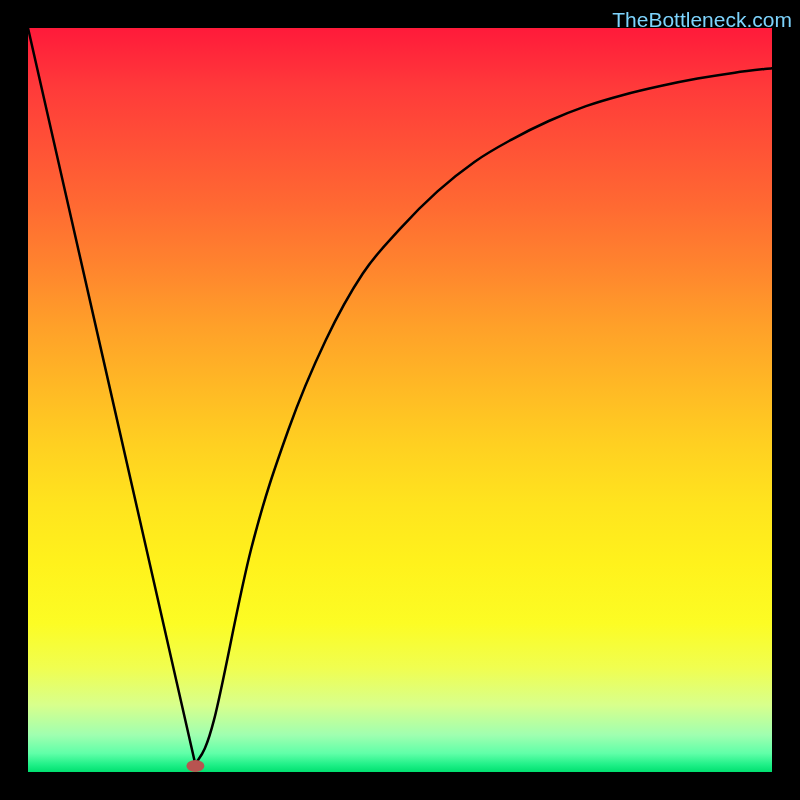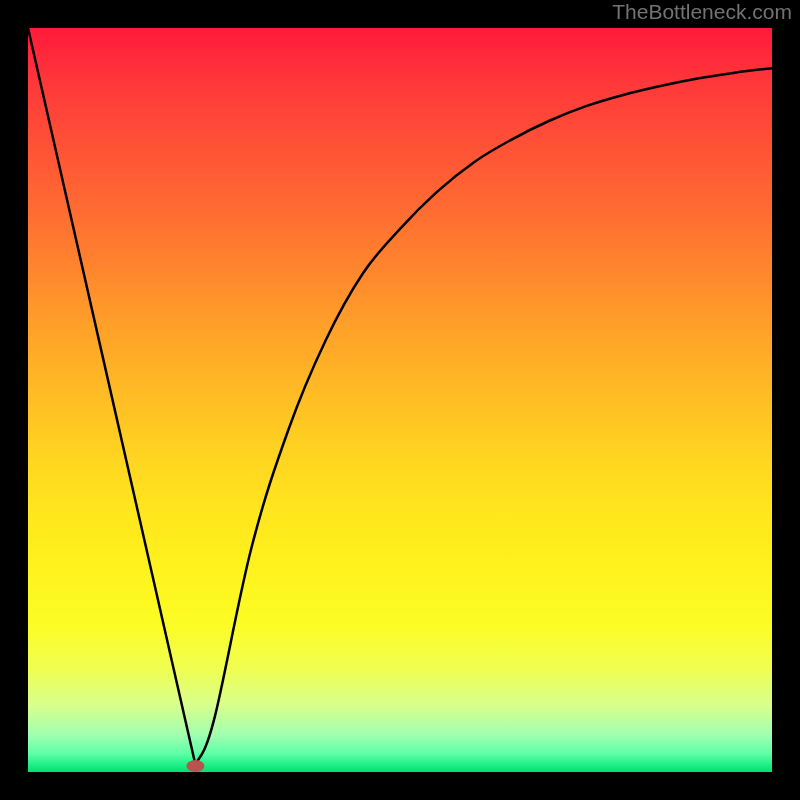--- a/index.html
+++ b/index.html
@@ -12,23 +12,23 @@
     font-family: Arial, sans-serif;
   }
   .container {
     position: relative;
     width: 800px;
     height: 800px;
     background: #000;
   }
   .watermark {
     position: absolute;
-    top: 0;
+    top: 8px;
     right: 8px;
-    color: #737373;
+    color: #7dd3fc;
     font-size: 21px;
     font-weight: 500;
     z-index: 10;
   }
   .plot-area {
     position: absolute;
     left: 28px;
     top: 28px;
     width: 744px;
     height: 744px;

